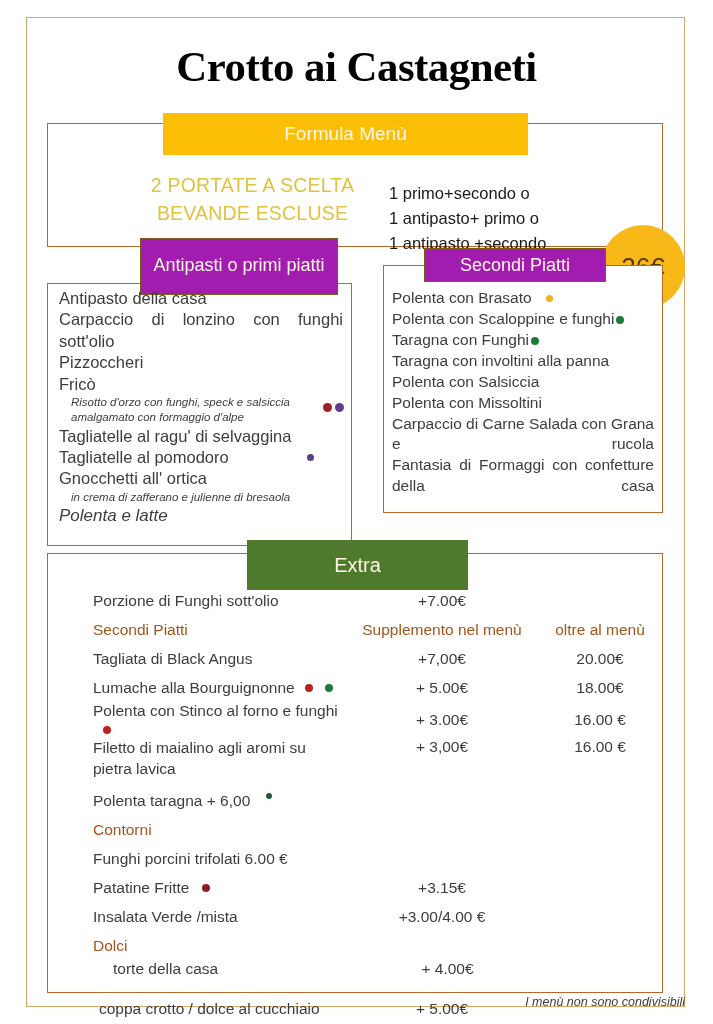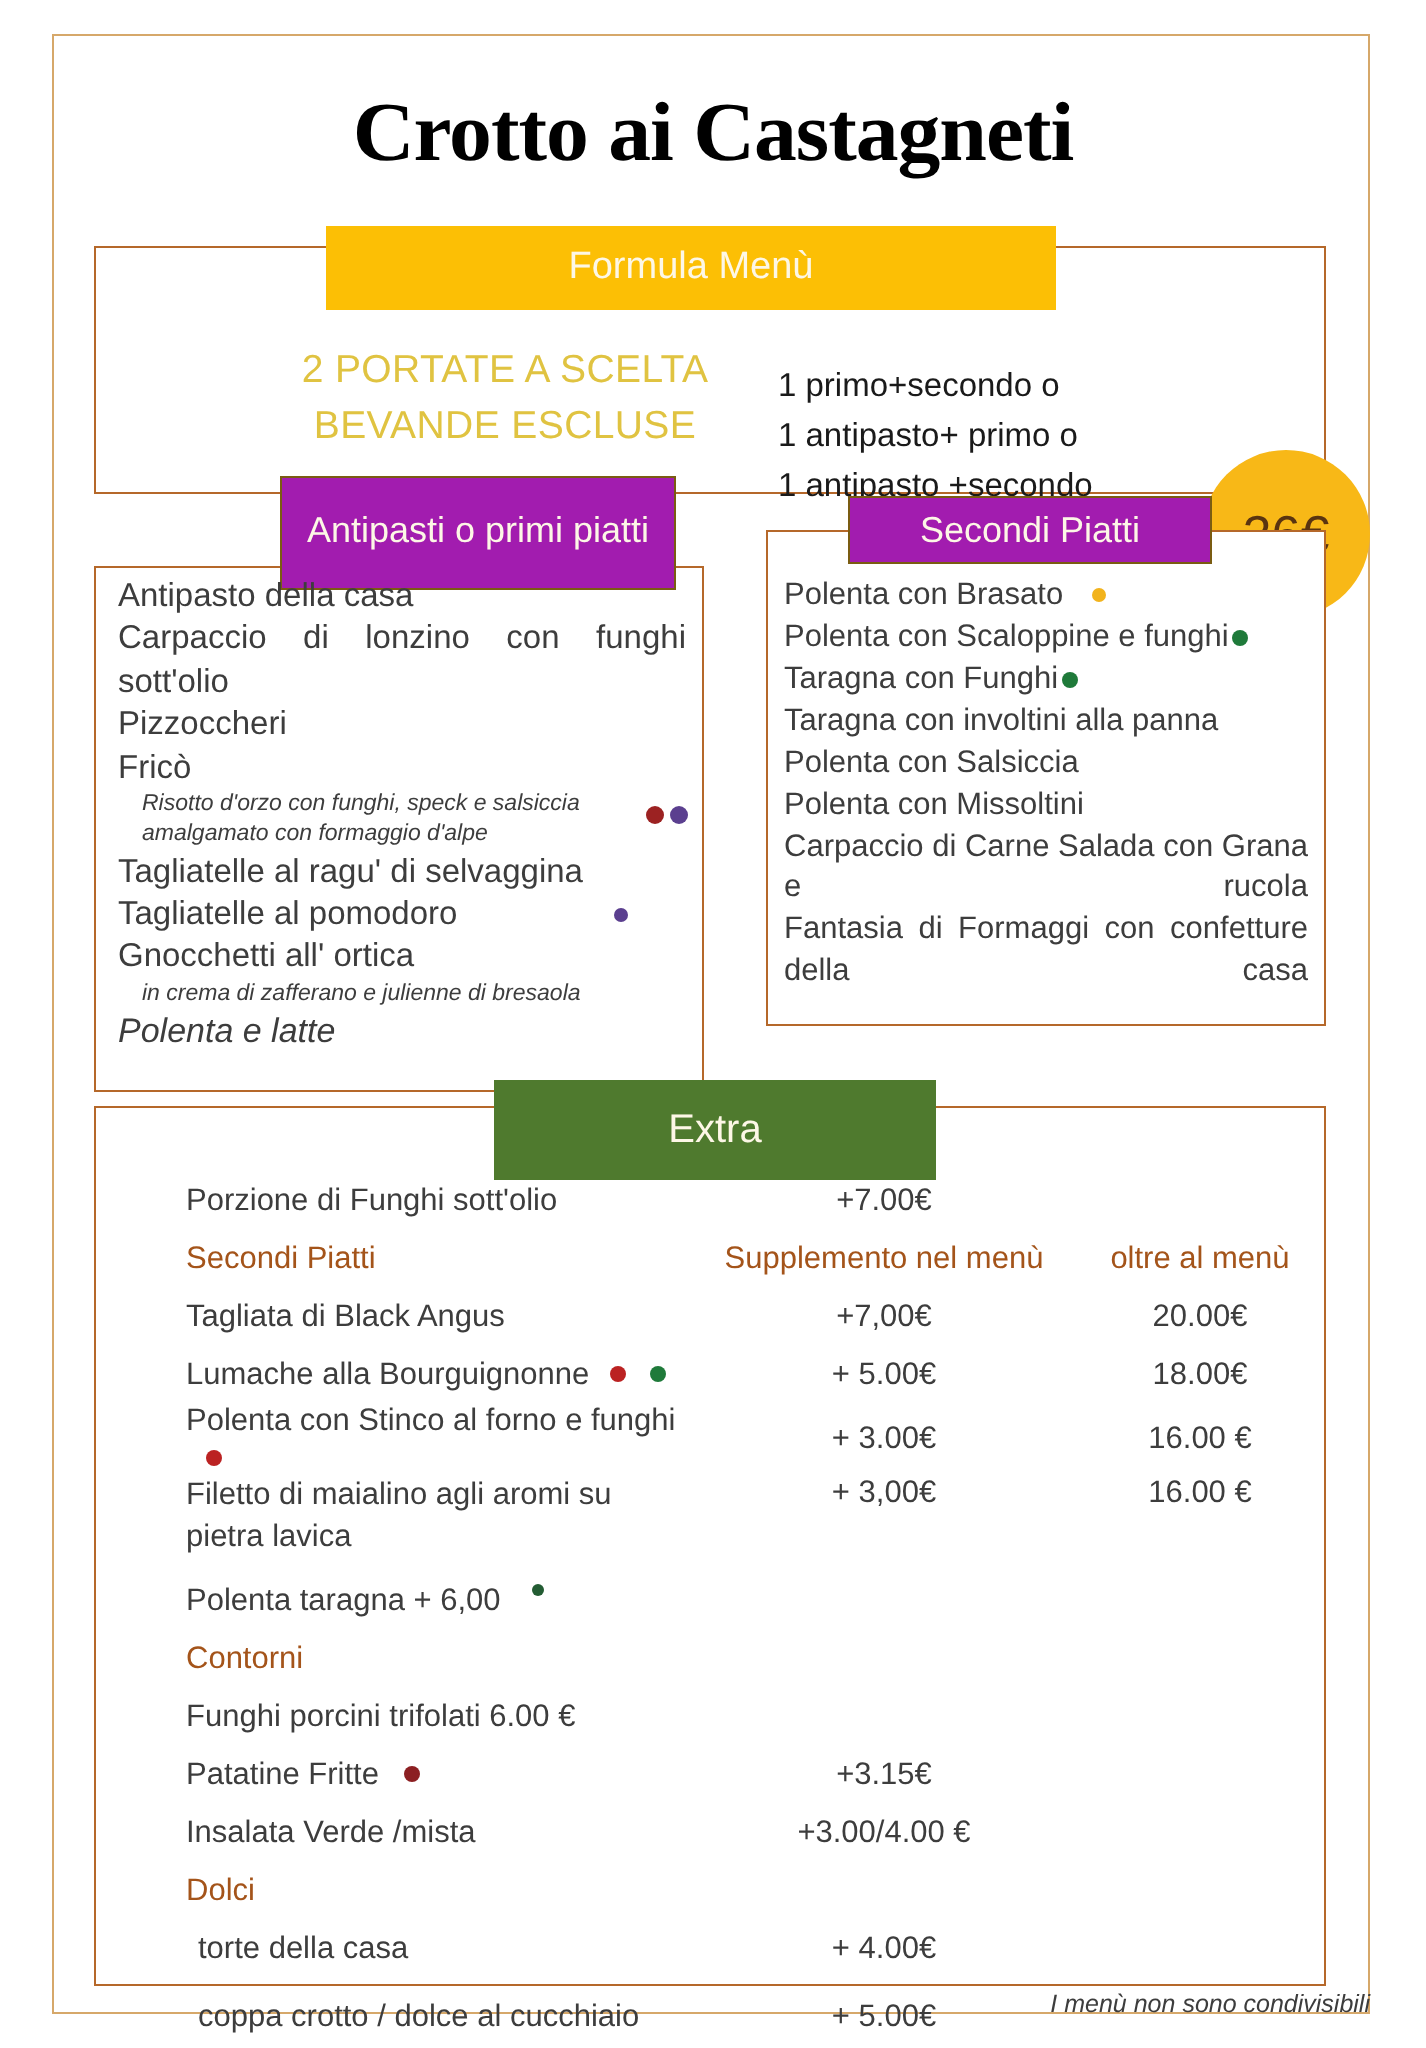--- a/index.html
+++ b/index.html
@@ -230,21 +230,21 @@
     <div class="row" style="min-height: 29px; align-items: center;">
       <div class="c-name">Insalata Verde /mista</div>
       <div class="c-mid">+3.00/4.00 €</div>
       <div class="c-right"></div>
     </div>
     <div class="row section" style="min-height: 29px; align-items: center;">
       <div class="c-name">Dolci</div>
       <div class="c-mid"></div>
       <div class="c-right"></div>
     </div>
-    <div class="row" style="min-height: 29px; align-items: center;">
+    <div class="row" style="min-height: 29px; align-items: flex-start; margin-left: 14px;">
       <div class="c-name" style="padding-left: 52px;">torte della casa</div>
       <div class="c-mid">+ 4.00€</div>
       <div class="c-right"></div>
     </div>
     <div class="row" style="min-height: 29px; align-items: flex-end;">
       <div class="c-name" style="padding-left: 52px;">coppa crotto  / dolce al cucchiaio</div>
       <div class="c-mid">+ 5.00€</div>
       <div class="c-right"></div>
     </div>
   </div>

